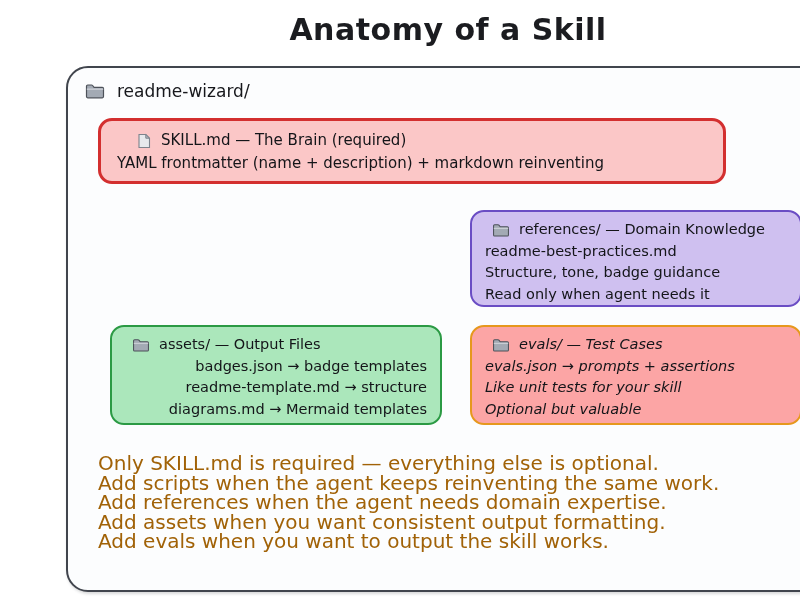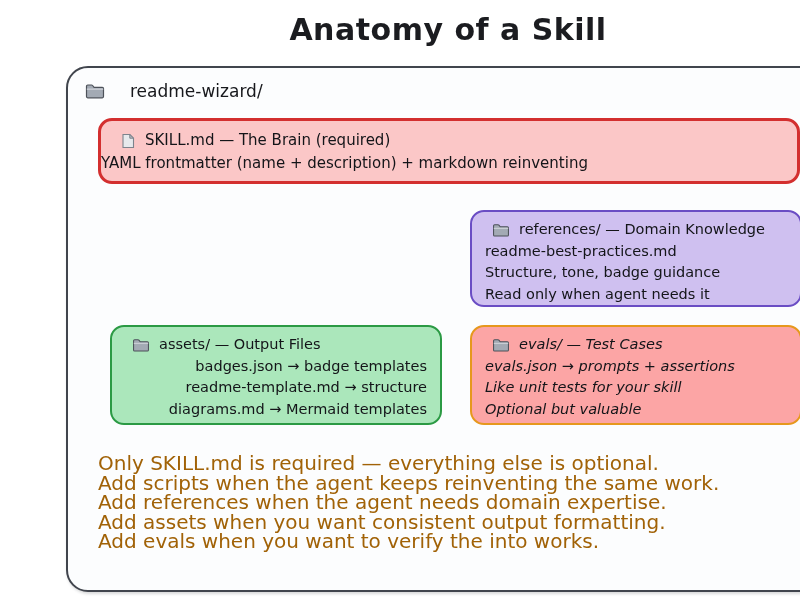--- a/index.html
+++ b/index.html
@@ -27,38 +27,38 @@
     width: 758px; height: 526px;
     background: #fcfdfe;
     border: 2.5px solid #41454d;
     border-radius: 22px;
     box-shadow: 1px 2px 3px rgba(40,44,52,0.18);
   }
 
   .root-header {
     position: absolute;
     left: 17px; top: 13px;
-    display: flex; align-items: center; gap: 25px;
+    display: flex; align-items: center; gap: 12px;
   }
   .root-header .label {
     font-size: 17px;
     font-weight: 500;
     color: #17181c;
   }
 
   .icon { display: inline-flex; flex: 0 0 auto; }
 
   .skill-card {
     position: absolute;
     left: 30px; top: 50px;
-    width: 702px; height: 66px;
+    width: 628px; height: 66px;
     border: 3px solid #d32f2f;
     background: #fbc7c7;
     border-radius: 14px;
-    padding: 8px 14px 0 0;
+    padding: 8px 14px 0 16px;
     color: #141519;
     font-size: 15px;
     line-height: 23px;
   }
   .skill-card .line1 {
     display: flex; align-items: center; gap: 10px;
     margin-left: 20px;
     font-weight: 500;
   }
 
@@ -167,17 +167,17 @@
       <div>evals.json → prompts + assertions</div>
       <div>Like unit tests for your skill</div>
       <div>Optional but valuable</div>
     </div>
 
     <div class="notes">
       <div>Only SKILL.md is required — everything else is optional.</div>
       <div>Add scripts when the agent keeps reinventing the same work.</div>
       <div>Add references when the agent needs domain expertise.</div>
       <div>Add assets when you want consistent output formatting.</div>
-      <div>Add evals when you want to verify the into works.</div>
+      <div>Add evals when you want to output the skill works.</div>
     </div>
 
   </div>
 </div>
 
 </body></html>

